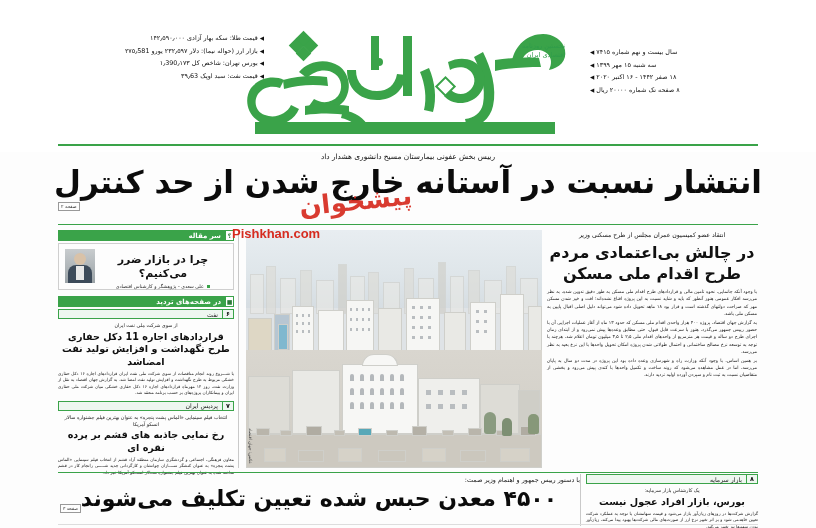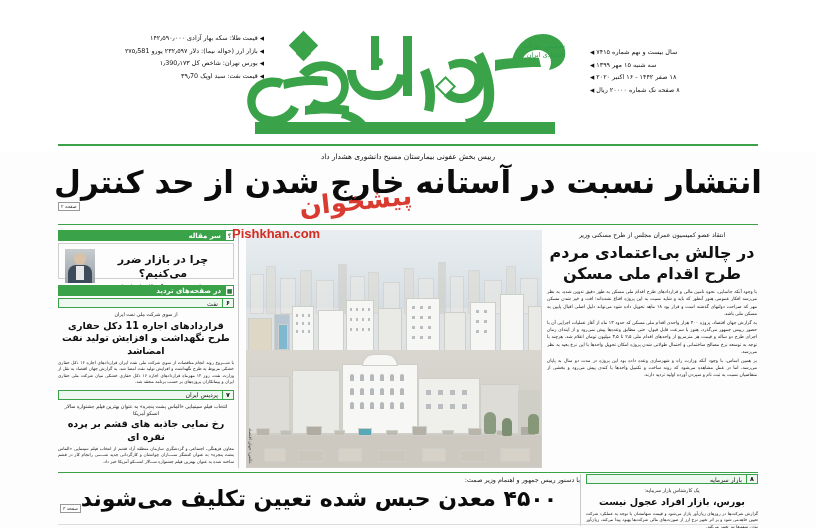--- a/index.html
+++ b/index.html
@@ -281,21 +281,21 @@
     color: #ffffff;
     padding-right: 4px;
     text-align: right;
   }
 
   .edit-box {
     border: 0.8px solid #cfcfcf;
     padding: 4px 4px 3px 4px;
     margin-bottom: 6px;
     position: relative;
-    height: 36px;
+    height: 47px;
   }
   .edit-title {
     font-size: 11px;
     font-weight: bold;
     color: #111;
     text-align: center;
     padding-left: 34px;
     line-height: 14px;
     margin-top: 5px;
   }
@@ -479,21 +479,21 @@
       <div class="mast-line">
         <span class="bullet">◀</span>
         <span>بازار ارز (حواله نیما): دلار ۲۳۲٫۵۹۷  یورو ۲۷۵٫581</span>
       </div>
       <div class="mast-line">
         <span class="bullet">◀</span>
         <span>بورس تهران: شاخص کل ۱٫390٫۱۷۳</span>
       </div>
       <div class="mast-line">
         <span class="bullet">◀</span>
-        <span>قیمت نفت: سبد اوپک ۳۹٫70</span>
+        <span>قیمت نفت: سبد اوپک ۳۹٫63</span>
       </div>
     </div>
 
     <div class="logo-wrap">
       <svg class="logo-art" viewBox="0 0 330 118">
         <g fill="#3aa349">
 
           <path d="M300 16 c10 0 20 6 22 16 c2 11 -6 18 -16 20 c6 -12 -2 -20 -12 -20 c-8 0 -14 5 -16 13 l-9 -2 c3 -16 16 -27 31 -27 z"></path>
           <path d="M252 42 c14 -2 30 -3 44 -2 l2 9 c-16 0 -32 1 -46 4 z"></path>
           <path d="M240 34 c8 16 14 36 10 54 c-3 13 -13 21 -26 22 l-2 -9 c9 -1 16 -6 18 -15 c3 -15 -2 -33 -9 -47 z"></path>

